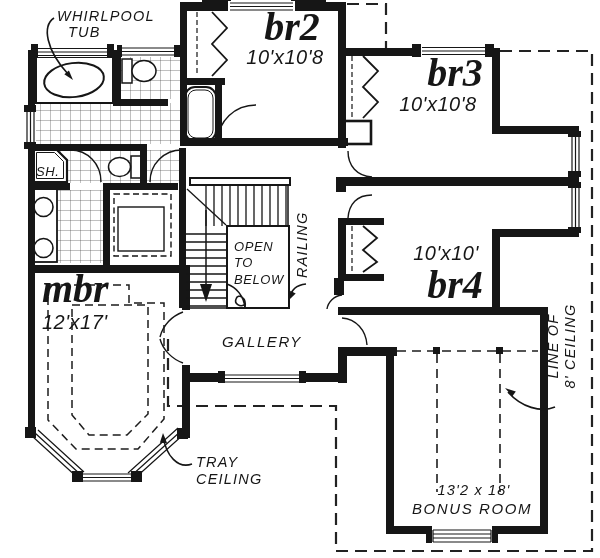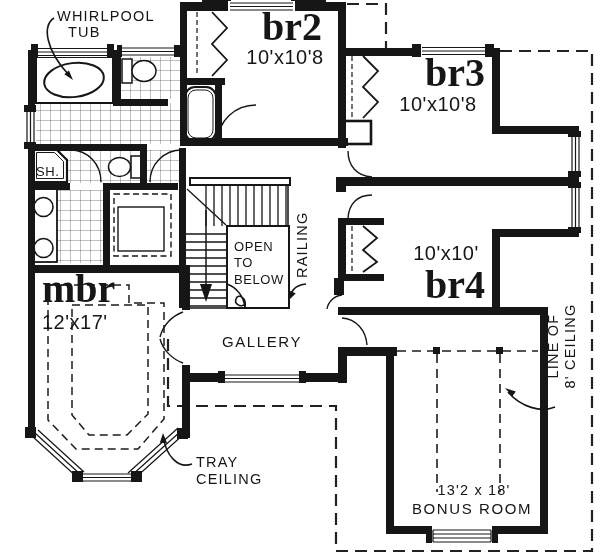--- a/index.html
+++ b/index.html
@@ -1,16 +1,16 @@
 <!DOCTYPE html>
 <html><head>
 <meta charset="utf-8">
 <style>
   html,body { margin:0; padding:0; background:#ffffff; }
-  #stage { position:relative; width:600px; height:558px; background:#ffffff; overflow:hidden; }
+  #stage { position:relative; width:600px; height:558px; background:#ffffff; overflow:hidden;font-style:italic; }
   svg { display:block; }
   text { fill:#161616; }
   .room  { font-family:"Liberation Serif", serif; font-weight:bold; font-size:40px; }
   .dim   { font-family:"Liberation Sans", sans-serif; font-size:20px; letter-spacing:0.5px; }
   .hand  { font-family:"Liberation Sans", sans-serif; font-size:14.5px; letter-spacing:1.2px; }
   .hand2 { font-family:"Liberation Sans", sans-serif; font-size:15px; letter-spacing:1.6px; }
   .note  { font-family:"Liberation Sans", sans-serif; font-size:13px; letter-spacing:0.6px; }
   .mid   { text-anchor:middle; }
 </style>
 </head>

